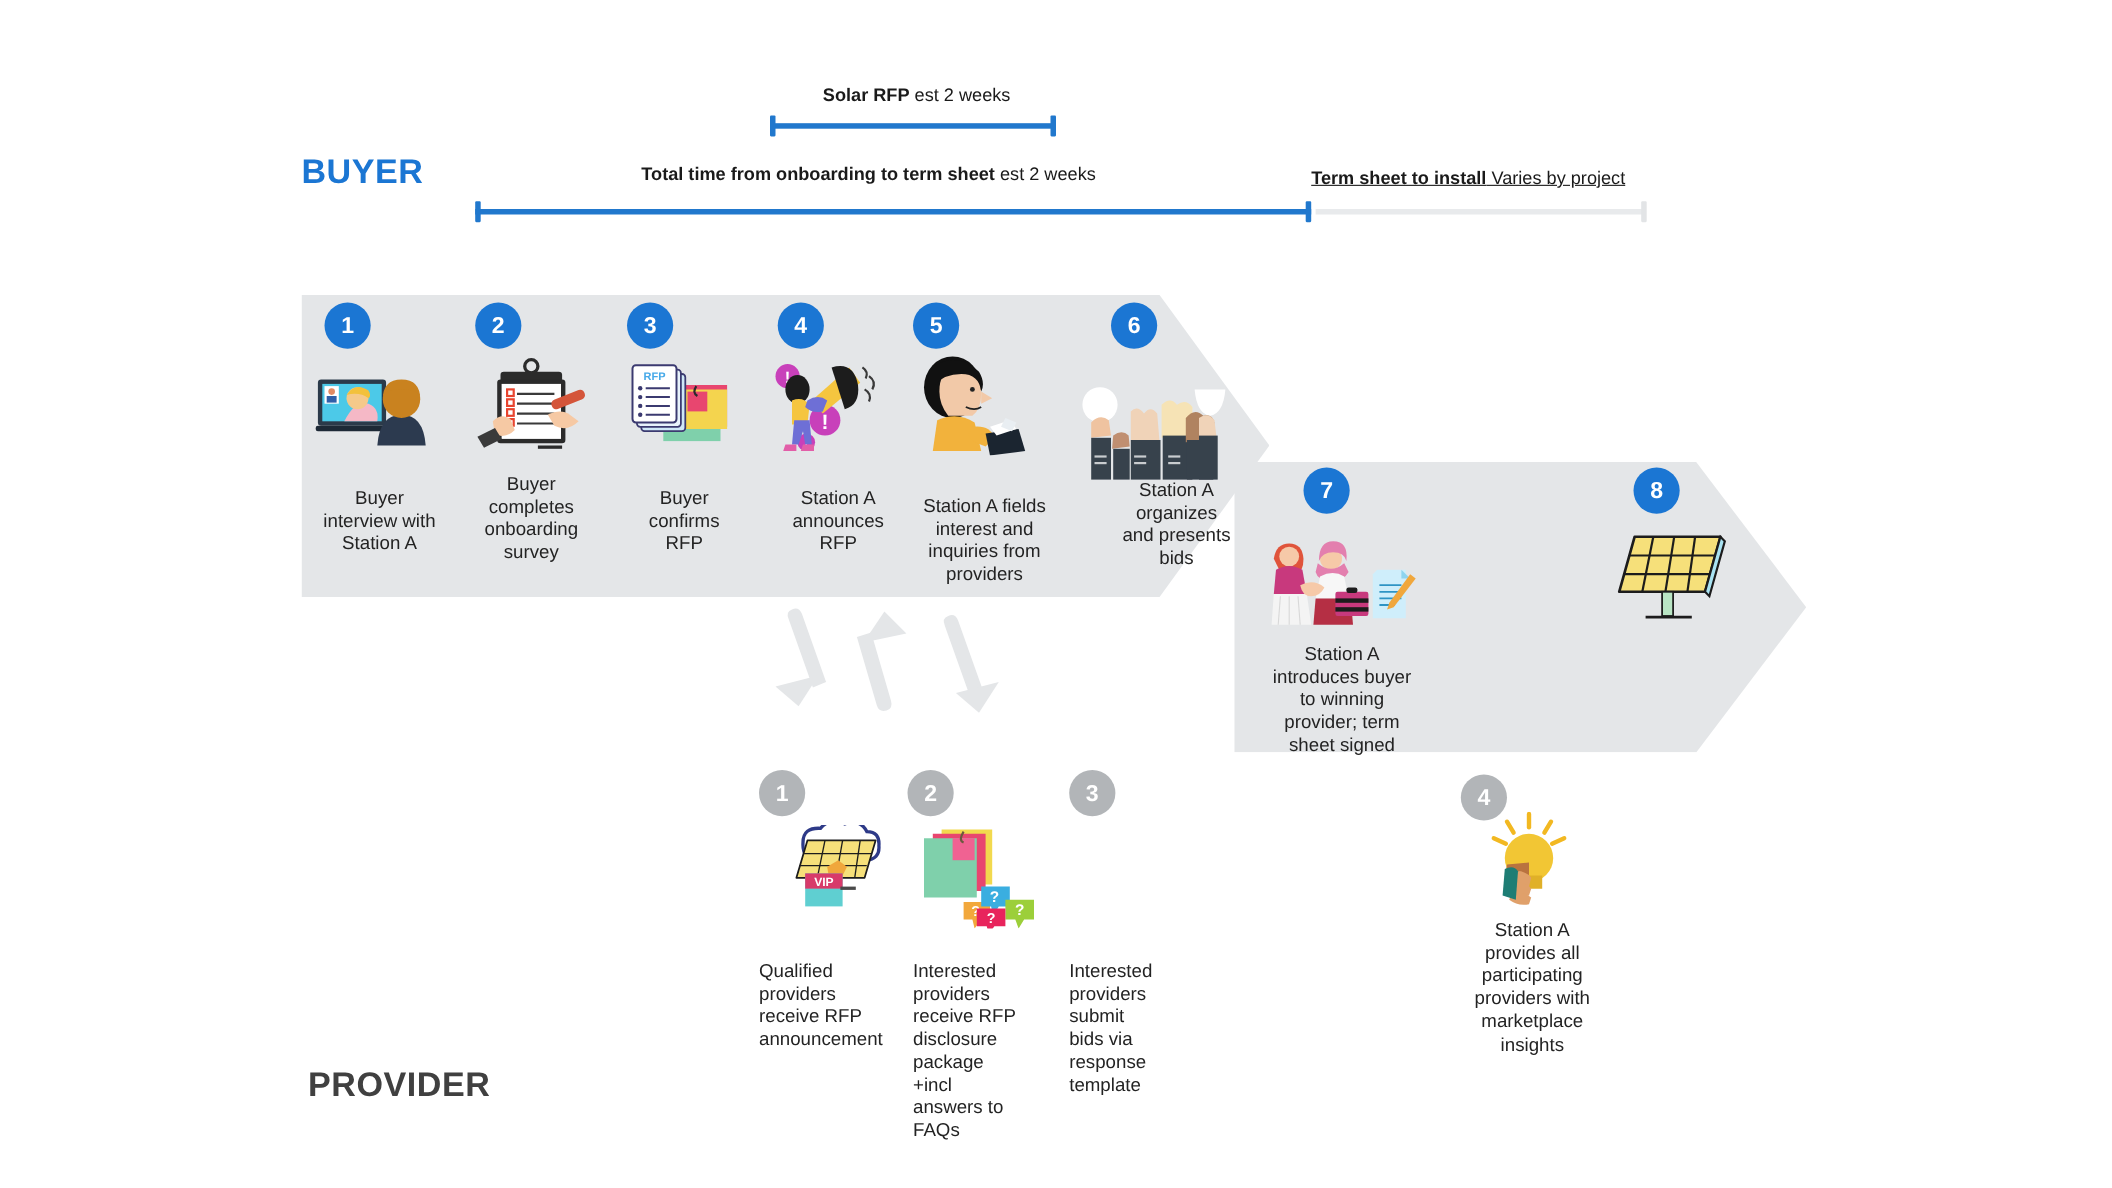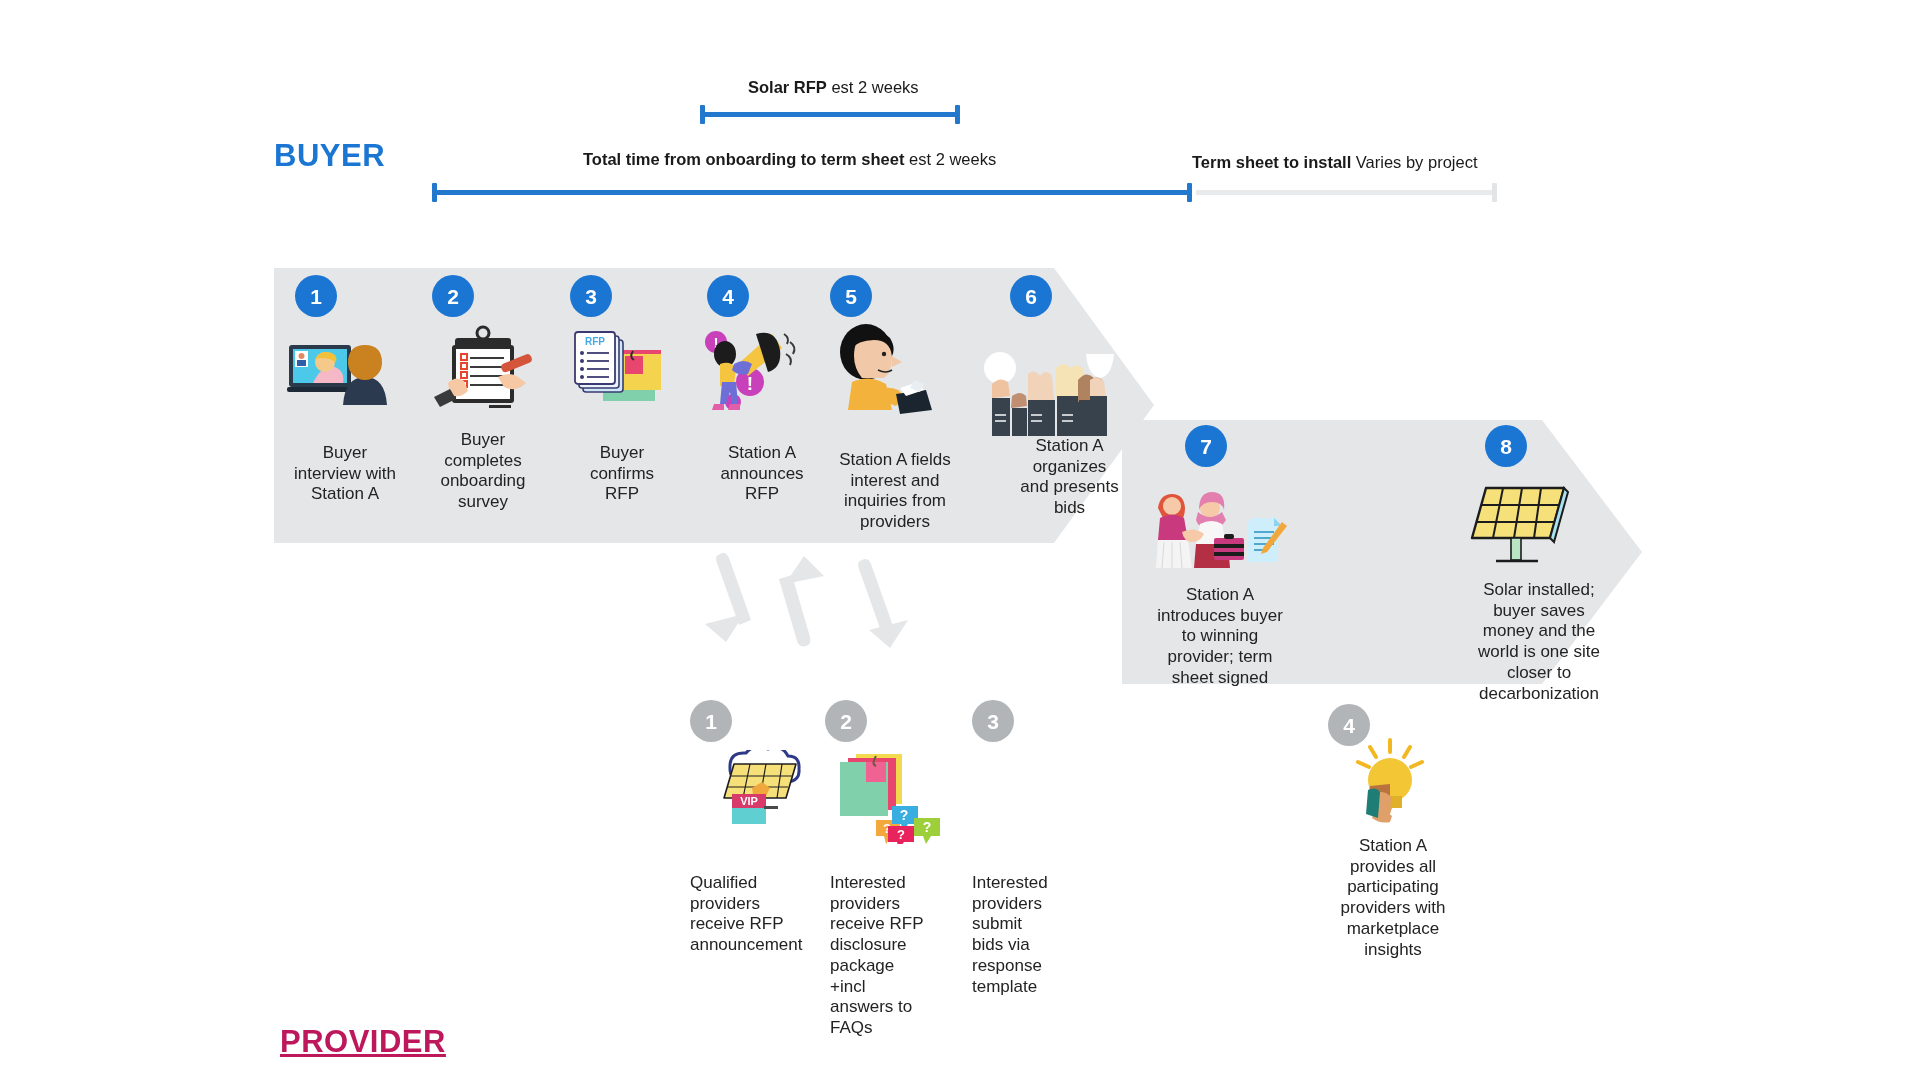--- a/index.html
+++ b/index.html
@@ -11,24 +11,23 @@
   }
   .stage{position:absolute;left:0;top:0;width:1920px;height:1080px;}
 
   
   #buyer-label{
     position:absolute;left:274px;top:138px;
     font-size:31px;font-weight:bold;letter-spacing:.5px;
     color:#1b76d3;
   }
   #provider-label{
-    position:absolute;left:280px;top:1024px;
+    position:absolute;left:280px;top:968px;
     font-size:31px;font-weight:bold;letter-spacing:.5px;
-    color:#be185d;
-    text-decoration:underline;
+    color:#404040;
   }
 
   
   .tl-caption{position:absolute;font-size:16.5px;white-space:nowrap;color:#1a1a1a;}
   .tl-caption b{font-weight:bold;}
   .tl-caption span{font-weight:normal;}
 
   .bar{position:absolute;height:5px;border-radius:0;}
   .bar.blue{background:#2178cd;}
   .bar.grey{background:#e8eaec;}
@@ -83,21 +82,21 @@
   <div class="cap blue" style="left:700px;top:105px;height:19px;"></div>
   <div class="cap blue" style="left:955px;top:105px;height:19px;"></div>
 
   <div class="tl-caption" style="left:583px;top:150px;">
     <b>Total time from onboarding to term sheet</b><span> est 2 weeks</span>
   </div>
   <div class="bar blue" style="left:432px;top:190px;width:760px;"></div>
   <div class="cap blue" style="left:432px;top:183px;height:19px;"></div>
   <div class="cap blue" style="left:1187px;top:183px;height:19px;"></div>
 
-  <div class="tl-caption" style="left:1192px;top:153px;">
+  <div class="tl-caption" style="left:1192px;top:153px;text-decoration:underline;">
     <b>Term sheet to install</b><span> Varies by project</span>
   </div>
   <div class="bar grey" style="left:1196px;top:190px;width:300px;"></div>
   <div class="cap grey" style="left:1492px;top:183px;height:19px;"></div>
 
   <div class="band" id="band-top"></div>
 
   <div class="band" id="band-bottom"></div>
 
   <div class="badge blue" style="left:295px;top:275px;">1</div>
@@ -313,26 +312,20 @@
           <line x1="56" y1="6" x2="48" y2="56"></line>
           <line x1="75" y1="6" x2="68" y2="56"></line>
         <line x1="15" y1="23" x2="93" y2="23"></line>
           <line x1="11" y1="40" x2="88" y2="40"></line>
       </g>
       <path d="M98 6 l4 4 l-14 50 l-4-4z" fill="#a9e3f2" stroke="#1c1c1c" stroke-width="2"></path>
       <rect x="45" y="56" width="10" height="22" fill="#b9e5c4" stroke="#1c1c1c" stroke-width="1.6"></rect>
       <line x1="30" y1="79" x2="72" y2="79" stroke="#1c1c1c" stroke-width="2.4"></line>
     </svg>
   </div>
-  <div class="step-text" style="left:1455px;top:580px;width:168px;">Solar installed;
-buyer saves
-money and the
-world is one site
-closer to
-decarbonization</div>
 
   <div id="arrows">
     <svg width="260" height="110" viewBox="0 0 260 110">
       <g fill="#e4e6e8">
         <g>
           <path d="M30 4 q6-3 9 4 l22 62 l-12 5 l-22-62 q-3-7 3-9z"></path>
           <path d="M36 92 l-21-18 l39-10z"></path>
         </g>
         <g>
           <path d="M116 96 q-7 2-9-5 l-18-62 l13-4 l18 62 q2 7-4 9z"></path>

